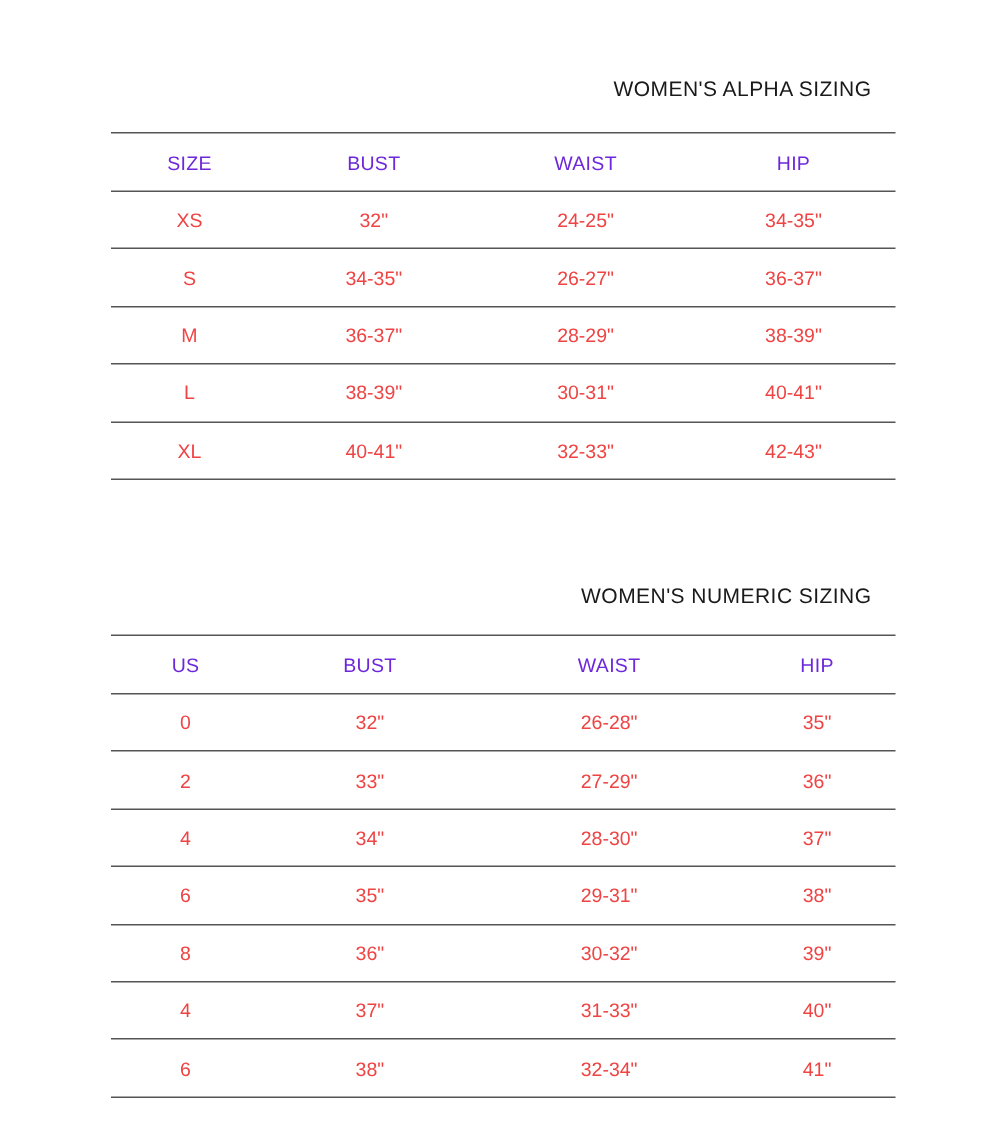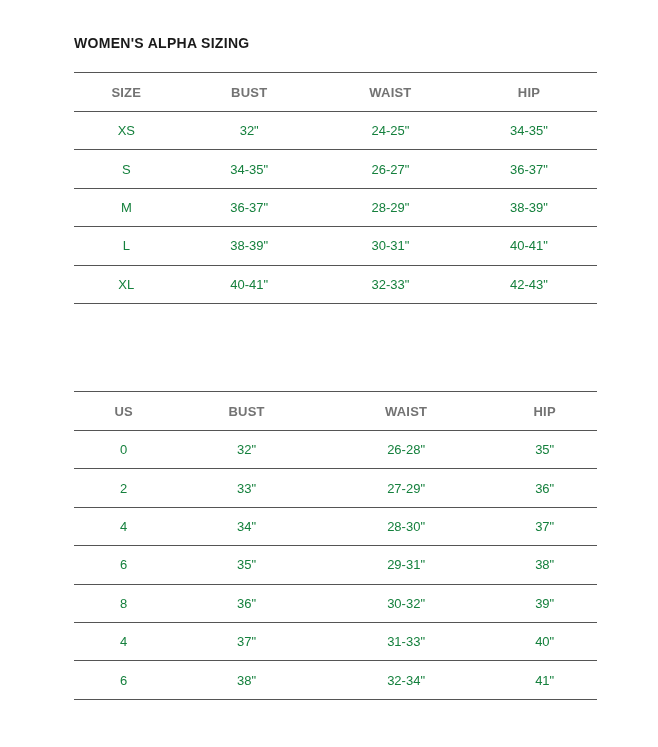--- a/index.html
+++ b/index.html
@@ -15,47 +15,47 @@
     -webkit-font-smoothing: antialiased;
   }
   .section {
     position: absolute;
     left: 74px;
     width: 523px;
   }
   .section.alpha   { top: 35px; }
   .section.numeric { top: 373px; }
   .chart-title {
-    margin: 0;
+    margin: 16px;
     font-size: 14px;
     line-height: 16px;
-    font-weight: bold;
-    text-align: left;
+    font-weight: normal;
+    text-align: right;
     color: #1a1a1a;
     letter-spacing: 0.3px;
   }
   .sizing-table {
     border-top: 1px solid #555555;
   }
   .section.alpha   .sizing-table { margin-top: 21px; }
   .section.numeric .sizing-table { margin-top: 18px; }
   .row {
     display: grid;
     align-items: center;
     box-sizing: border-box;
     height: 38.4px;
     border-bottom: 1px solid #555555;
     text-align: center;
     font-size: 13px;
-    color: #15803d;
+    color: #ef4444;
   }
   .row.header {
     height: 39px;
-    font-weight: bold;
-    color: #737373;
+    font-weight: normal;
+    color: #6d28d9;
     letter-spacing: 0.2px;
   }
   .alpha   .row { grid-template-columns: 20% 27% 27% 26%; }
   .numeric .row { grid-template-columns: 19% 28% 33% 20%; }
   .cell { display: block; }
 </style>
 </head>
 <body>
 
 <div class="section alpha">
@@ -94,20 +94,21 @@
     <div class="row">
       <span class="cell">XL</span>
       <span class="cell">40-41"</span>
       <span class="cell">32-33"</span>
       <span class="cell">42-43"</span>
     </div>
   </div>
 </div>
 
 <div class="section numeric">
+  <h2 class="chart-title">WOMEN'S NUMERIC SIZING</h2>
   <div class="sizing-table numeric">
     <div class="row header">
       <span class="cell">US</span>
       <span class="cell">BUST</span>
       <span class="cell">WAIST</span>
       <span class="cell">HIP</span>
     </div>
     <div class="row">
       <span class="cell">0</span>
       <span class="cell">32"</span>

